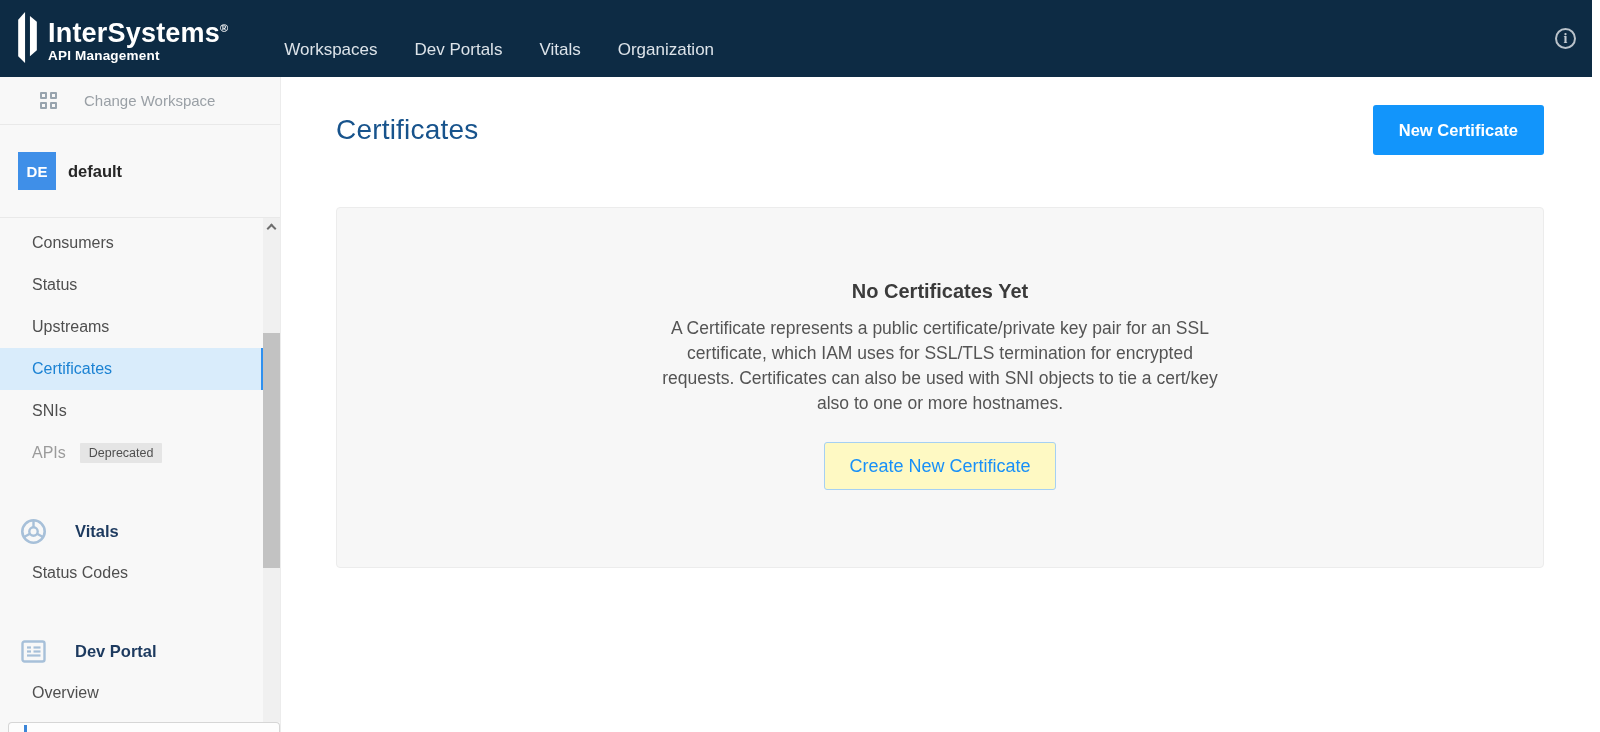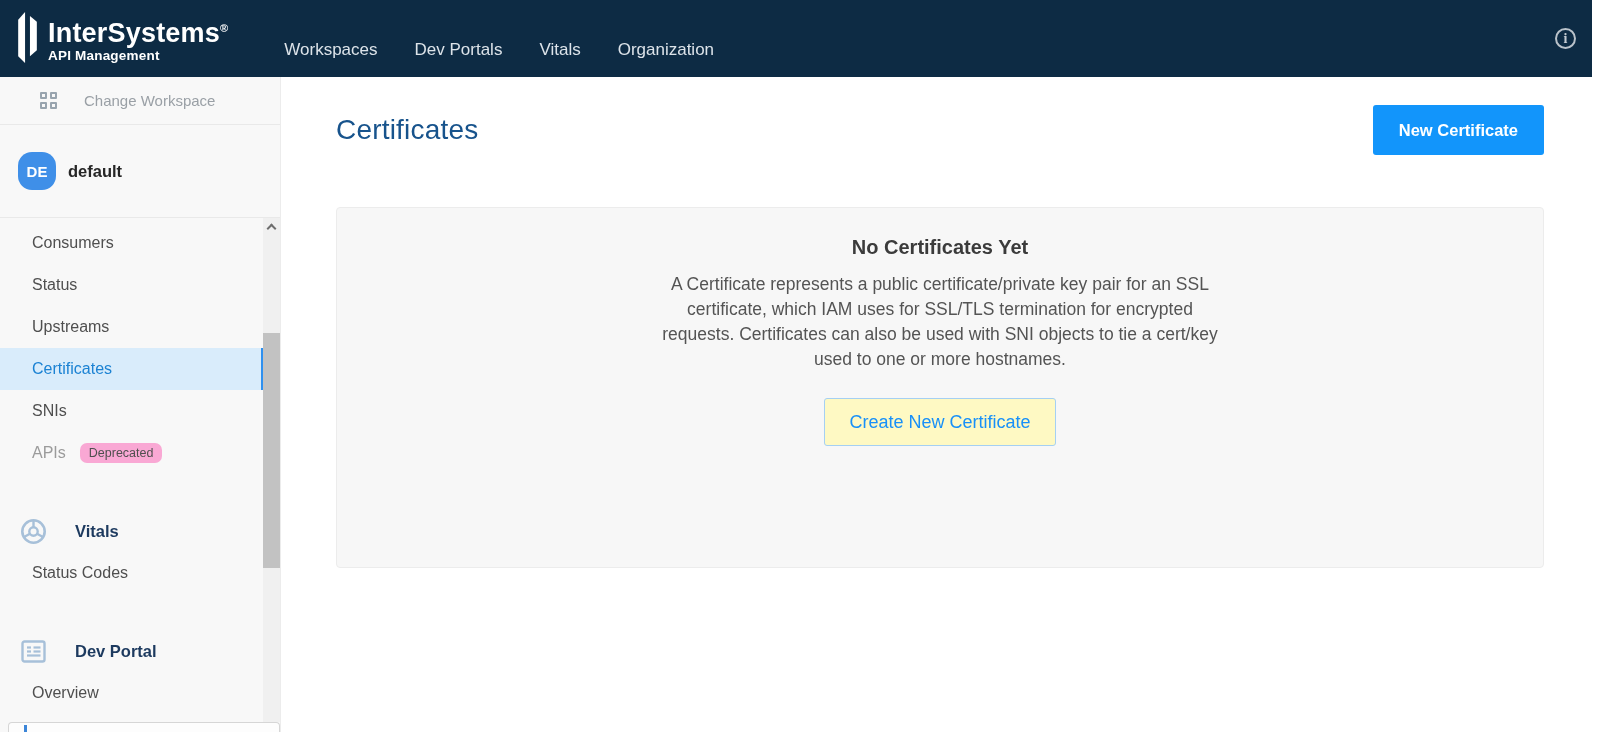--- a/index.html
+++ b/index.html
@@ -47,36 +47,36 @@
   }
   .grid-icon { display: grid; grid-template-columns: 7px 7px; grid-template-rows: 7px 7px; gap: 3px; }
   .grid-icon i { border: 2px solid #98a4ae; border-radius: 1px; display: block; }
   .sb-row-change .lbl { margin-left: 27px; font-size: 15px; color: #9aa0a6; }
 
   .sb-row-ws {
     height: 93px; display: flex; align-items: center; padding-left: 18px;
     border-bottom: 1px solid #e9e9e9; cursor: pointer;
   }
   .ws-avatar {
-    width: 38px; height: 38px; border-radius: 14px; background: #3f8fe8;
+    width: 38px; height: 38px; border-radius: 0; background: #3f8fe8;
     color: #ffffff; font-size: 15px; font-weight: bold;
     display: flex; align-items: center; justify-content: center; flex: none;
   }
   .ws-name { margin-left: 12px; font-size: 16.5px; font-weight: bold; color: #262626; }
 
   .sb-menu { padding-top: 4px; width: 264px; }
   .mi {
     height: 42px; display: flex; align-items: center; padding-left: 32px;
     font-size: 16px; color: #4f4f4f; cursor: pointer; white-space: nowrap;
   }
   .mi.active { background: #d9ecfb; color: #1b82d3; border-right: 3px solid #2e90f0; }
   .mi .apis-label { color: #9b9b9b; }
   .dep-badge {
-    margin-left: 14px; background: #f9a8d4; color: #4f4f4f;
-    font-size: 12.5px; padding: 4px 9px; border-radius: 7px; line-height: 1;
+    margin-left: 14px; background: #e5e5e5; color: #4f4f4f;
+    font-size: 12.5px; padding: 4px 9px; border-radius: 1px; line-height: 1;
   }
   .section-head {
     height: 42px; margin-top: 36px; display: flex; align-items: center; padding-left: 20px; cursor: pointer;
   }
   .section-head .sec-icon { width: 27px; height: 27px; flex: none; }
   .section-head .sec-lbl { margin-left: 28px; font-size: 16.5px; font-weight: bold; color: #1d3a5f; }
 
   
   .sb-track {
     position: absolute; top: 141px; bottom: 10px; right: 0; width: 17px;
@@ -101,21 +101,21 @@
   .page-head { display: flex; align-items: center; justify-content: space-between; height: 46px; }
   .page-title { font-size: 28px; font-weight: 500; color: #17538c; letter-spacing: 0.2px; }
   .btn-primary {
     background: #1295fb; color: #ffffff; border: none; border-radius: 3px;
     height: 50px; padding: 0 26px; font-size: 16.5px; font-weight: bold;
     font-family: inherit; cursor: pointer;
   }
   .empty-panel {
     margin-top: 54px; height: 361px;
     background: #f7f7f7; border: 1px solid #ececec; border-radius: 4px;
-    text-align: center; padding-top: 28px;
+    text-align: center; padding-top: 72px;
   }
   .empty-title { font-size: 20px; font-weight: bold; color: #3b3b3b; }
   .empty-desc { margin-top: 13px; font-size: 17.5px; line-height: 25px; color: #545454; }
   .btn-cta {
     margin-top: 26px; background: #fef9c3; border: 1px solid #a5d0f3; border-radius: 3px;
     color: #1890f8; font-size: 18px; height: 48px; padding: 0 24px;
     font-family: inherit; cursor: pointer;
   }
 </style>
 </head>
@@ -228,17 +228,17 @@
     <h1 class="page-title">Certificates</h1>
     <button class="btn-primary">New Certificate</button>
   </div>
 
   <section class="empty-panel">
     <h2 class="empty-title">No Certificates Yet</h2>
     <div class="empty-desc">
       <div>A Certificate represents a public certificate/private key pair for an SSL</div>
       <div>certificate, which IAM uses for SSL/TLS termination for encrypted</div>
       <div>requests. Certificates can also be used with SNI objects to tie a cert/key</div>
-      <div>used to one or more hostnames.</div>
+      <div>also to one or more hostnames.</div>
     </div>
     <button class="btn-cta">Create New Certificate</button>
   </section>
 </main>
 
 </body></html>

